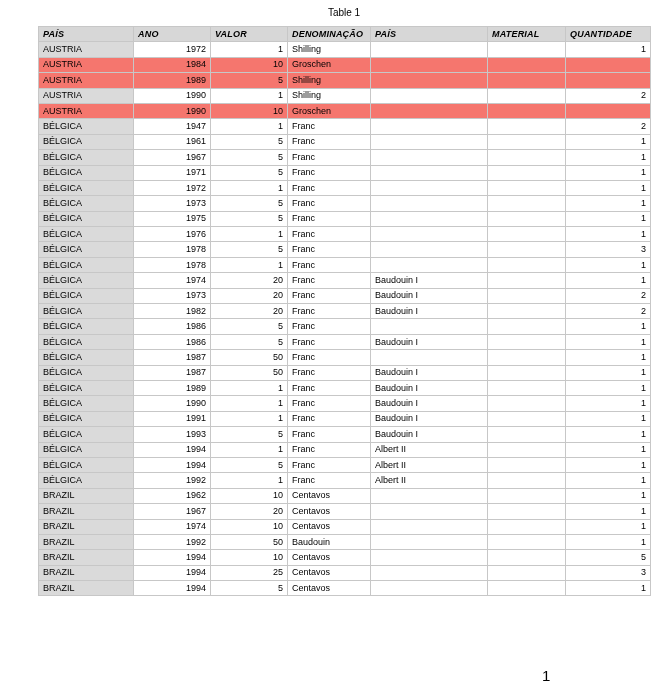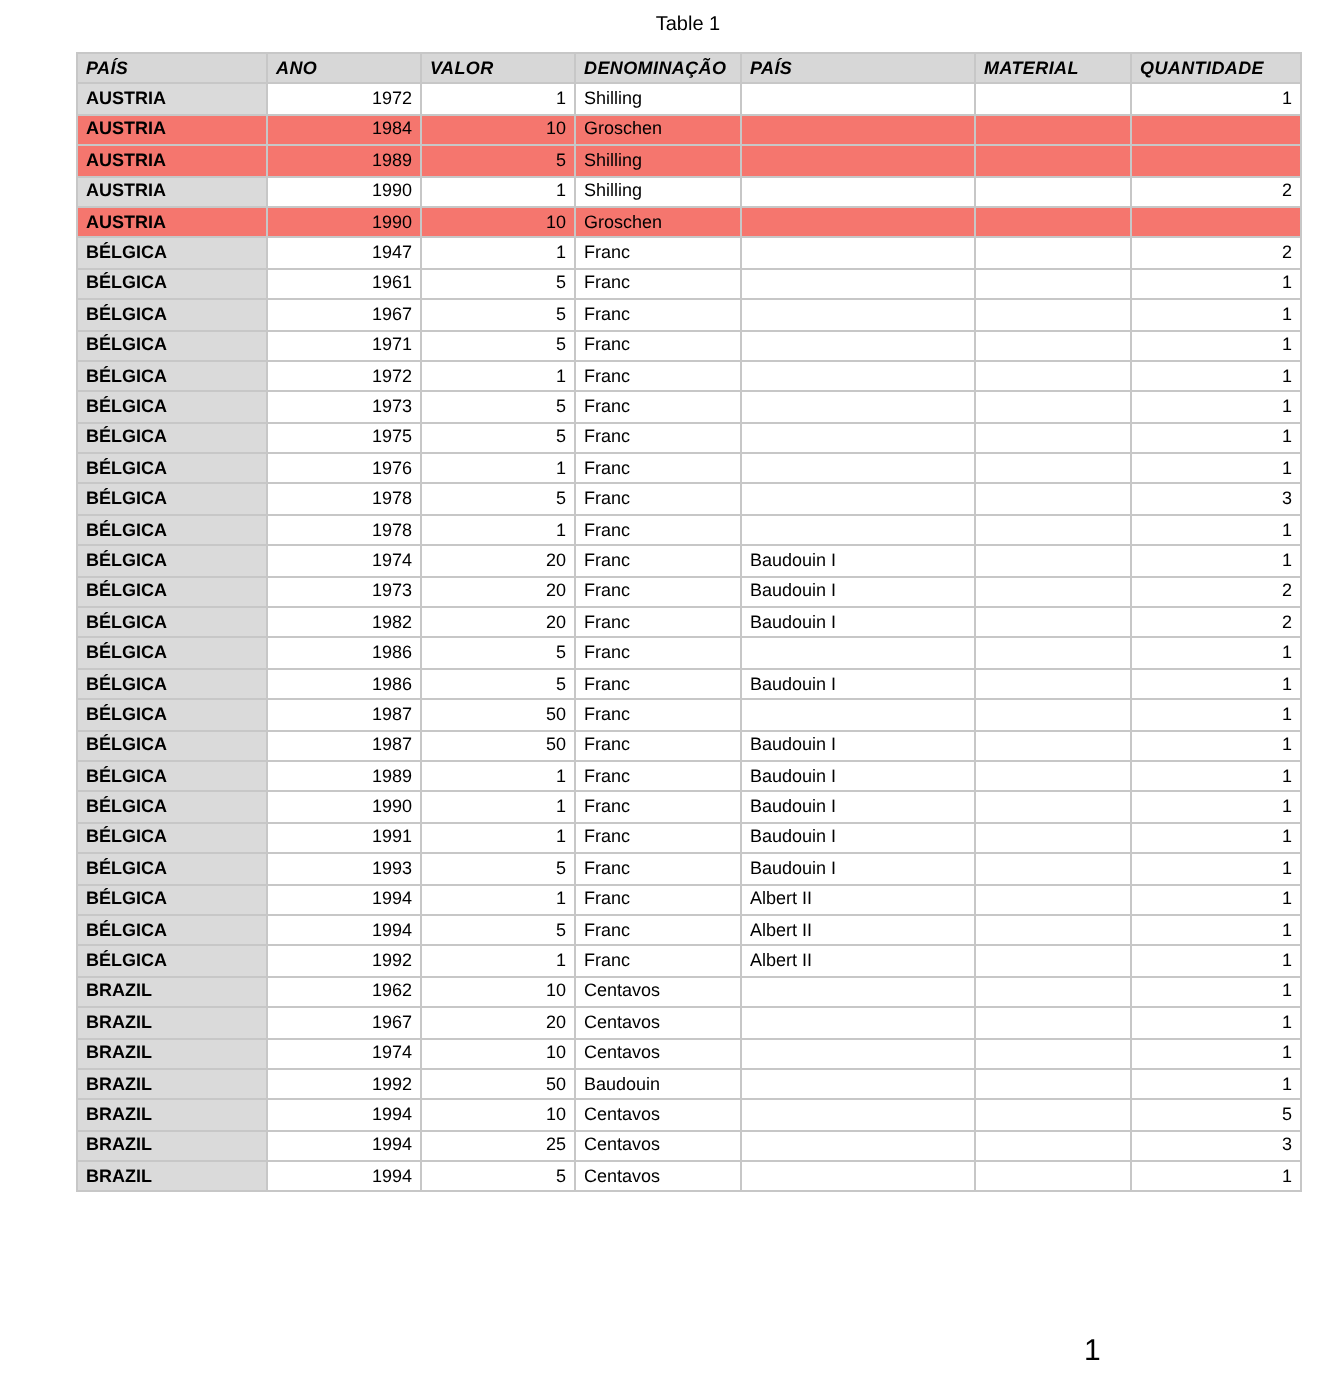--- a/index.html
+++ b/index.html
@@ -49,21 +49,21 @@
   th:nth-child(1) { width: 95px; }
   th:nth-child(2) { width: 77px; }
   th:nth-child(3) { width: 77px; margin-left: 27px; }
   th:nth-child(4) { width: 83px; }
   th:nth-child(5) { width: 117px; }
   th:nth-child(6) { width: 78px; }
   th:nth-child(7) { width: 85px; }
   td.num { text-align: right; }
   td.country {
     background: var(--country-bg, #dadada);
-    font-weight: bold;
+    font-weight: normal;
   }
   tr.highlight td {
     background: var(--highlight-bg, #f5766e);
   }
   .page-number {
     position: absolute;
     top: 667px; left: 542px;
     font-size: 15px;
     color: #000;
   }

